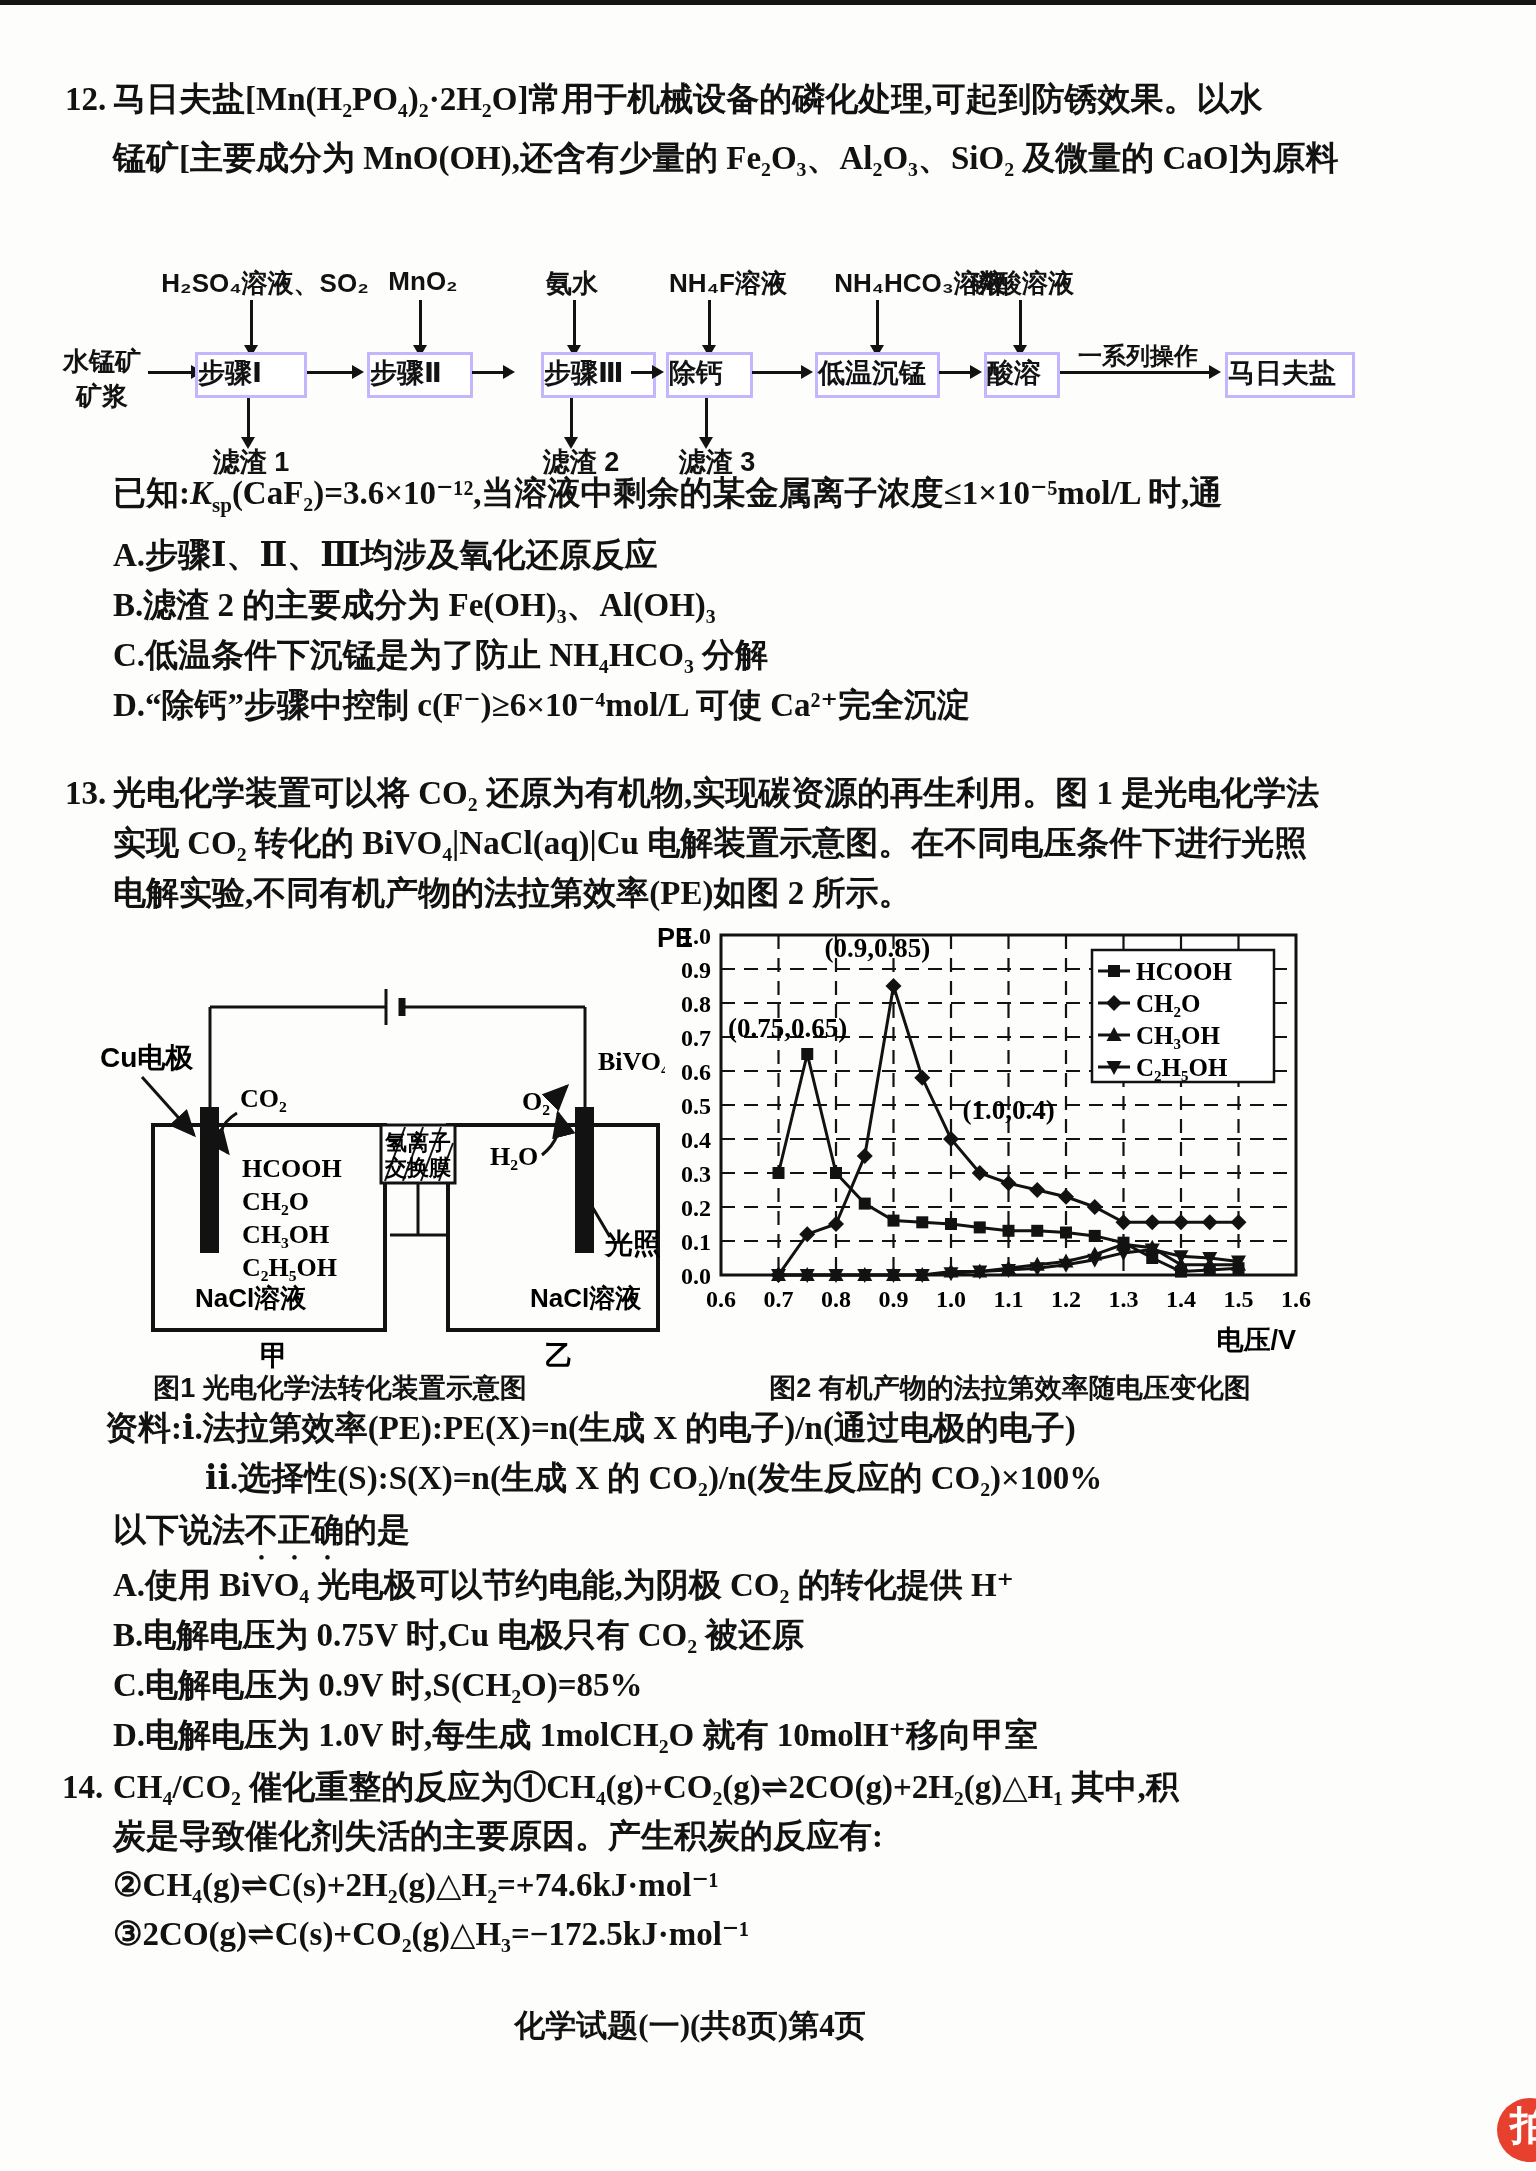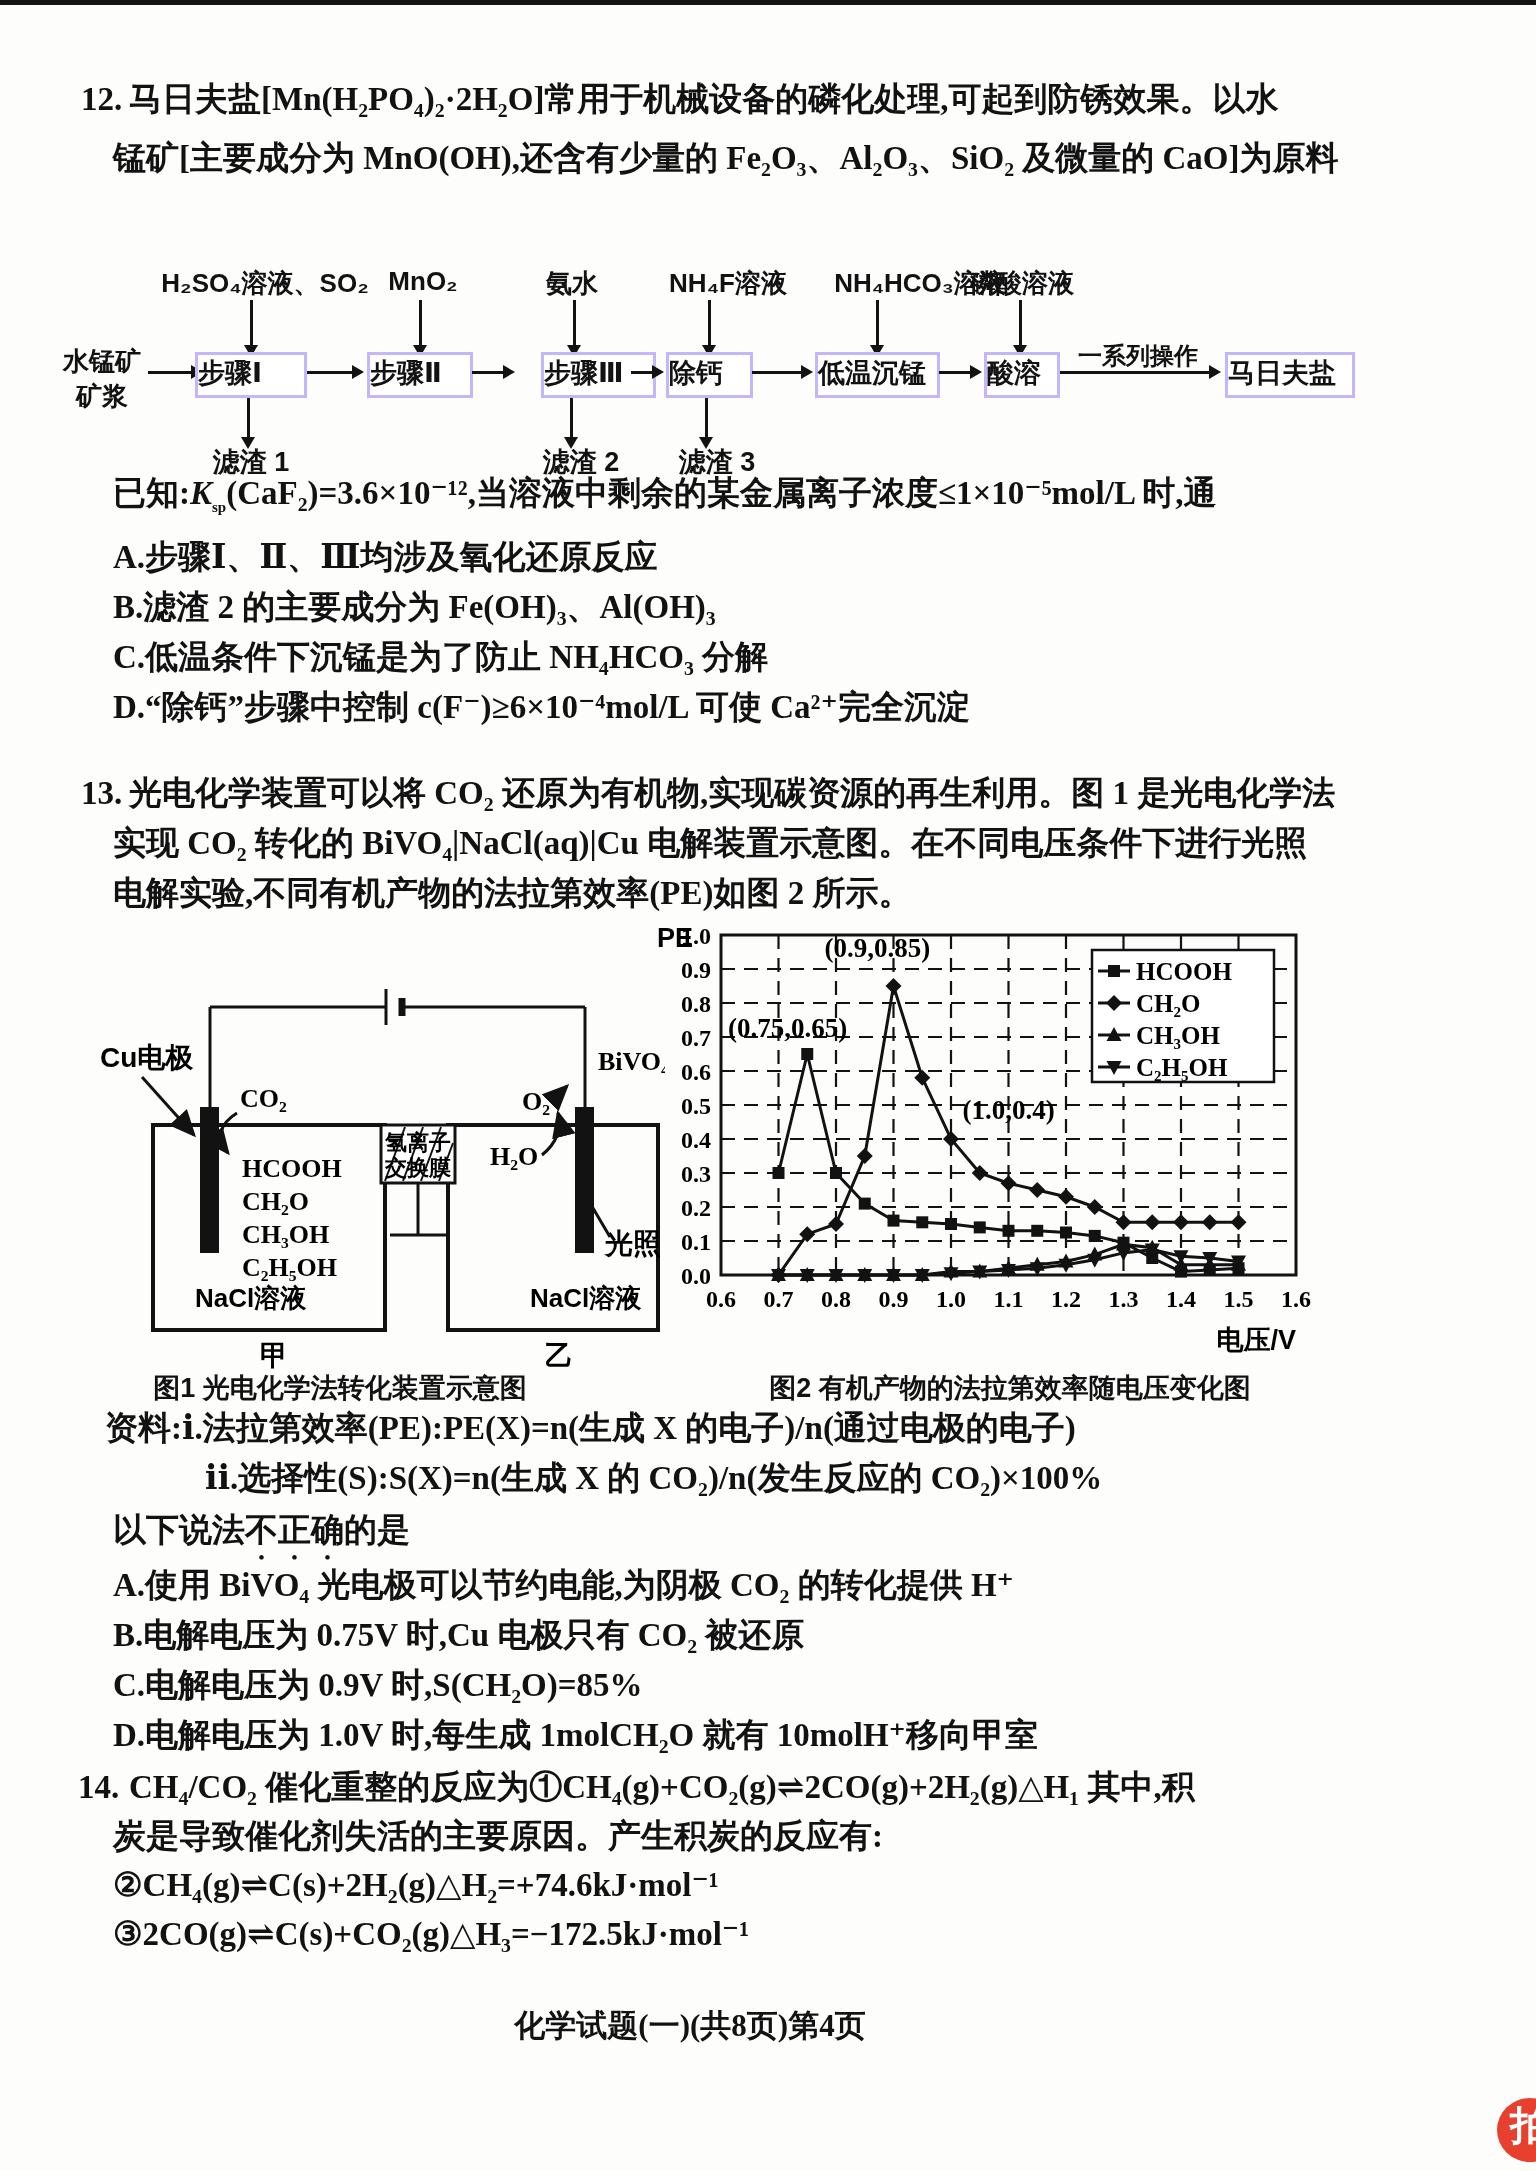--- a/index.html
+++ b/index.html
@@ -1,25 +1,25 @@
 <!DOCTYPE html>
 <html><head>
 <meta charset="utf-8">
 <style>
   html,body{margin:0;padding:0;background:#888;}
   .page{position:relative;width:1536px;height:2171px;background:#fdfdfc;overflow:hidden;
         font-family:"Liberation Serif","DejaVu Serif",serif;font-weight:bold;color:#121212;}
   .topbar{position:absolute;left:0;top:0;width:100%;height:5px;background:#151515;}
   .tblock{position:absolute;left:65px;width:1425px;font-size:33px;}
   .ln{padding-left:48px;white-space:nowrap;}
-  .ln.first{padding-left:0;margin-left:16px;}
+  .ln.first{padding-left:0;}
   .qn{display:inline-block;width:48px;}
   .qn14{display:inline-block;width:51px;}
   .ivar{font-style:italic;}
-  .vsub{font-size:15px;vertical-align:sub;}
+  .vsub{font-size:21px;vertical-align:sub;}
   .emph{-webkit-text-emphasis:filled dot;-webkit-text-emphasis-position:under right;
         text-emphasis:filled dot;text-emphasis-position:under right;}
   
   .flow{position:absolute;left:60px;top:252px;width:1430px;height:230px;}
   .flow .fr{position:absolute;top:14px;transform:translateX(-50%);white-space:nowrap;
             font:bold 26px "Liberation Sans","DejaVu Sans",sans-serif;}
   .flow .fbox{position:absolute;top:100px;height:40px;line-height:40px;border:3px solid #c4b5fd;
             font:bold 27px "Liberation Sans","DejaVu Sans",sans-serif;background:#fff;}
   .flow .feed{position:absolute;left:-6px;top:92px;width:96px;text-align:center;line-height:29px;
             font:bold 26px "Liberation Sans","DejaVu Sans",sans-serif;}

